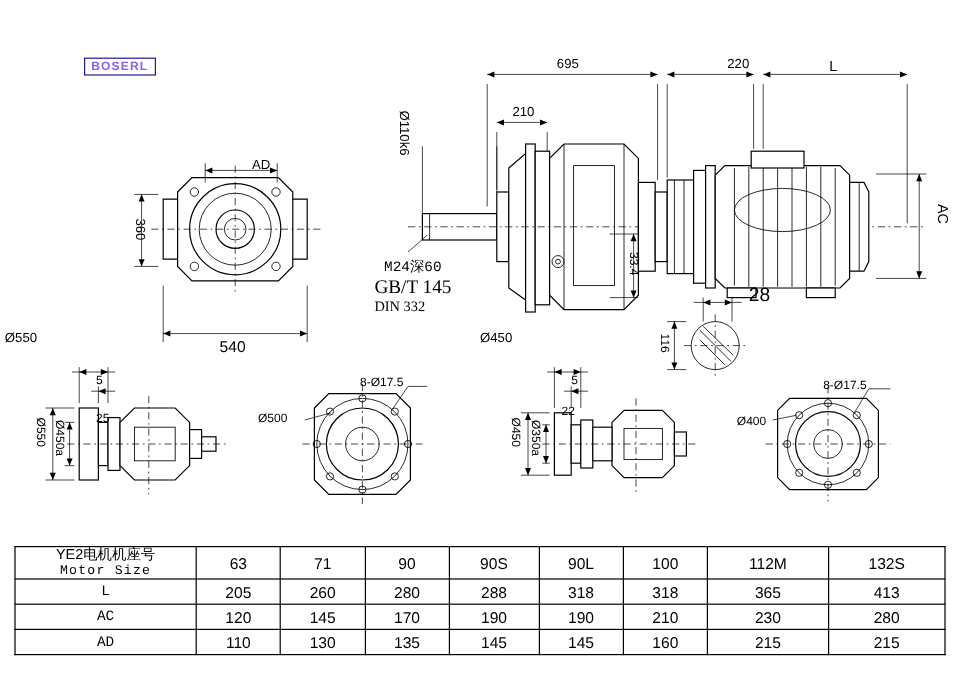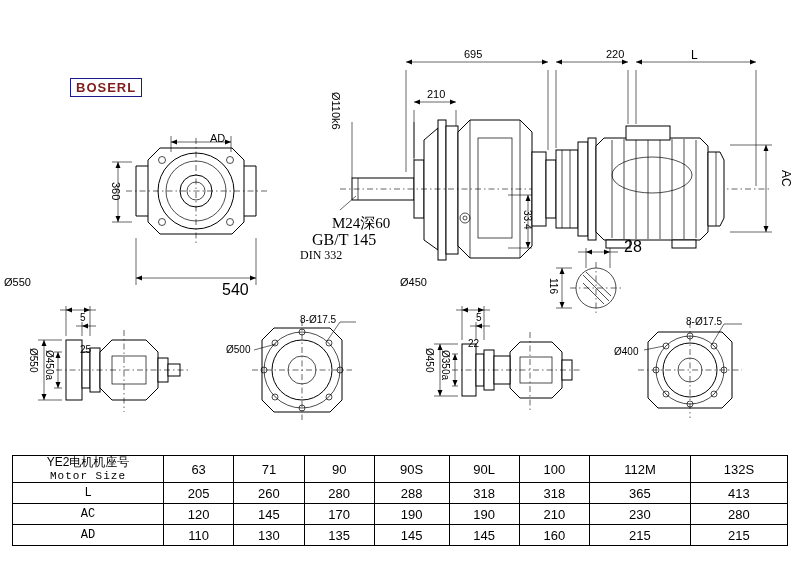--- a/index.html
+++ b/index.html
@@ -14,25 +14,25 @@
   .page{position:relative;width:800px;height:572px;}
 
   .title{
     position:absolute;left:14px;top:8px;
     font-size:21px;font-weight:bold;
     letter-spacing:0px;
     font-family:"Liberation Sans", sans-serif;
   }
 
   .logo{
-    position:absolute;left:70px;top:78px;
+    position:absolute;left:70px;top:48px;
     border:1px solid #1b1b8f;
     padding:1px 5px;
-    font-size:13px;font-weight:bold;
-    color:#7f1d1d;
+    font-size:10px;font-weight:bold;
+    color:#8b5cf6;
     letter-spacing:1px;
     background:#fff;
   }
 
   svg{position:absolute;left:0;top:0;}
   .ln{stroke:#000;stroke-width:1;fill:none;}
   .thin{stroke:#000;stroke-width:0.7;fill:none;}
   .dash{stroke:#000;stroke-width:0.6;fill:none;stroke-dasharray:6 3 1.5 3;}
   .dim{stroke:#000;stroke-width:0.6;fill:none;}
   .fillw{fill:#ffffff;stroke:#000;stroke-width:1;}
@@ -330,40 +330,40 @@
 
   </svg>
 
   <div style="position:absolute;left:464px;top:48px;font-size:11px;">695</div>
   <div style="position:absolute;left:582px;top:48px;font-size:11px;margin-left:24px;">220</div>
   <div style="position:absolute;left:691px;top:48px;font-size:12px;">L</div>
   <div style="position:absolute;left:427px;top:88px;font-size:11px;">210</div>
   <div style="position:absolute;left:210px;top:132px;font-size:11px;">AD</div>
   <div style="position:absolute;left:779px;top:170px;font-size:12px;writing-mode:vertical-rl;">AC</div>
   <div style="position:absolute;left:110px;top:182px;font-size:11px;writing-mode:vertical-rl;">360</div>
-  <div style="position:absolute;left:183px;top:281px;font-size:16px;margin-left:39px;">540</div>
+  <div style="position:absolute;left:183px;top:281px;font-size:13px;">540</div>
   <div style="position:absolute;left:522px;top:210px;font-size:10px;writing-mode:vertical-rl;">33.4</div>
   <div style="position:absolute;left:624px;top:238px;font-size:16px;">28</div>
   <div style="position:absolute;left:548px;top:278px;font-size:10px;writing-mode:vertical-rl;">116</div>
   <div style="position:absolute;left:80px;top:296px;font-size:10px;margin-top:48px;">25</div>
   <div style="position:absolute;left:80px;top:312px;font-size:10px;">5</div>
   <div style="position:absolute;left:468px;top:296px;font-size:10px;margin-top:42px;">22</div>
   <div style="position:absolute;left:476px;top:312px;font-size:10px;">5</div>
 
   <div style="position:absolute;left:330px;top:92px;font-size:11px;writing-mode:vertical-rl;">Ø110k6</div>
-  <div style="position:absolute;left:332px;top:214px;font-size:15px;font-family:Liberation Serif, serif;">M24深60</div>
+  <div style="position:absolute;left:320px;top:214px;font-size:12px;font-family:Liberation Mono, monospace;">M24深60</div>
   <div style="position:absolute;left:312px;top:231px;font-size:16px;font-family:'Liberation Serif',serif;">GB/T 145</div>
-  <div style="position:absolute;left:300px;top:248px;font-size:12px;font-family:'Liberation Serif',serif;text-align:center;">DIN 332</div>
+  <div style="position:absolute;left:312px;top:248px;font-size:12px;font-family:'Liberation Serif',serif;text-align:center;">DIN 332</div>
 
   <div style="position:absolute;left:4px;top:276px;font-size:11px;">Ø550</div>
   <div style="position:absolute;left:400px;top:276px;font-size:11px;">Ø450</div>
 
   <div style="position:absolute;left:28px;top:348px;font-size:10px;writing-mode:vertical-rl;">Ø550</div>
   <div style="position:absolute;left:44px;top:350px;font-size:10px;writing-mode:vertical-rl;">Ø450a</div>
-  <div style="position:absolute;left:226px;top:344px;font-size:10px;">Ø500</div>
+  <div style="position:absolute;left:215px;top:344px;font-size:10px;">Ø500</div>
   <div style="position:absolute;left:300px;top:314px;font-size:10px;">8-Ø17.5</div>
 
   <div style="position:absolute;left:424px;top:348px;font-size:10px;writing-mode:vertical-rl;">Ø450</div>
   <div style="position:absolute;left:440px;top:350px;font-size:10px;writing-mode:vertical-rl;">Ø350a</div>
   <div style="position:absolute;left:614px;top:346px;font-size:10px;">Ø400</div>
   <div style="position:absolute;left:686px;top:316px;font-size:10px;">8-Ø17.5</div>
 
   <table class="spec">
     <tbody>
         <tr>

